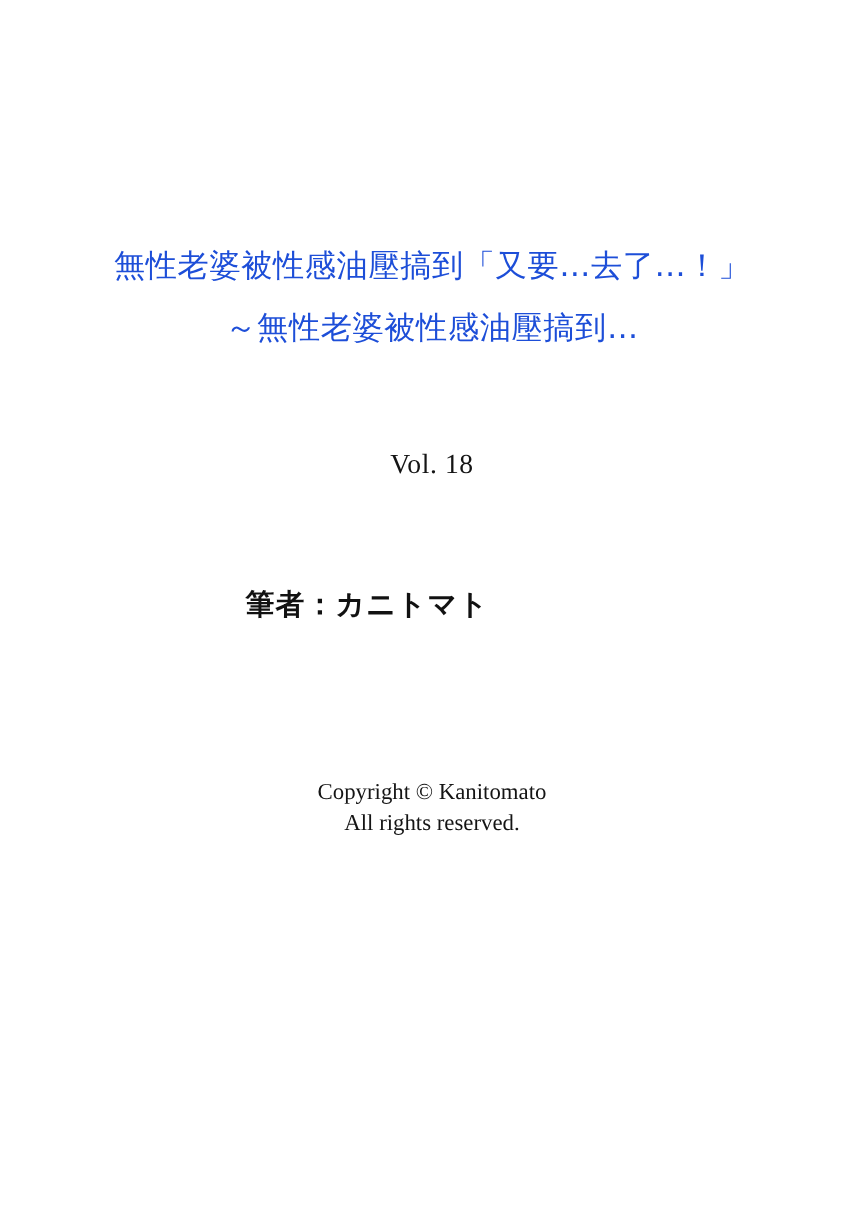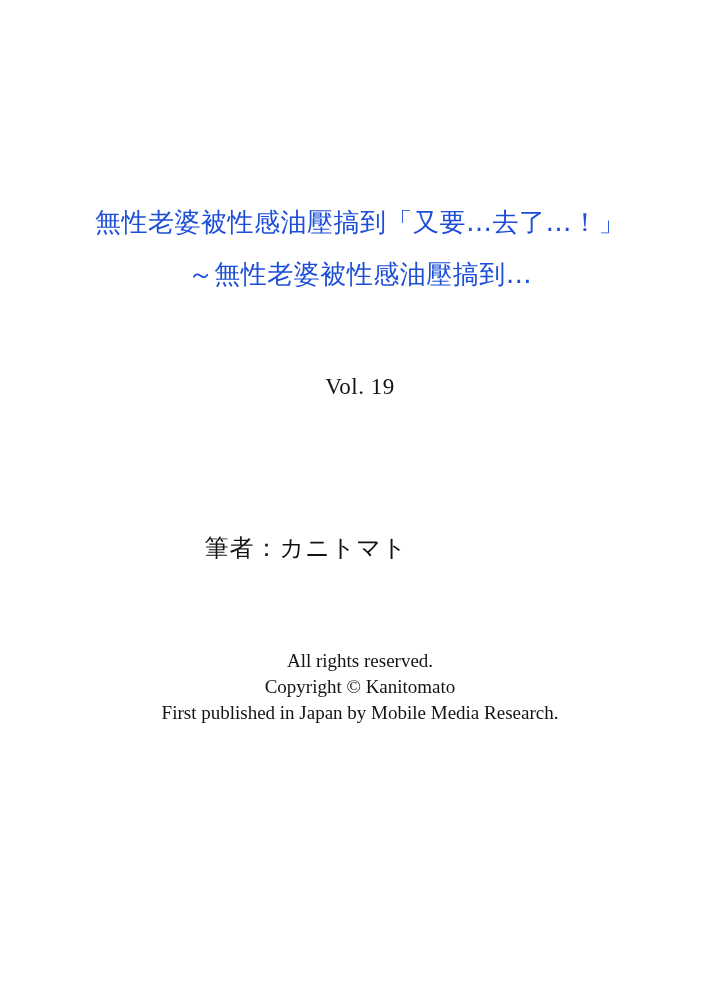--- a/index.html
+++ b/index.html
@@ -49,25 +49,24 @@
     color: #141414;
     letter-spacing: 0.5px;
   }
   .author {
     position: absolute;
     top: 488px;
     left: 0;
     width: 612px;
     text-align: center;
     font-family: "DejaVu Sans", "Liberation Sans", sans-serif;
-    font-weight: normal;
+    font-weight: bold;
     font-size: 24px;
     color: #111111;
     letter-spacing: 1px;
-    margin-top: 44px;
   }
   .copyright-block {
     position: absolute;
     top: 648px;
     left: 0;
     width: 720px;
     text-align: center;
   }
   .copyright-line {
     font-family: "Liberation Serif", serif;
@@ -80,23 +79,22 @@
 </head>
 <body>
 
 <div class="page">
 
   <div class="title-block">
     <div class="title-line">無性老婆被性感油壓搞到「又要…去了…！」</div>
     <div class="title-line">～無性老婆被性感油壓搞到…</div>
   </div>
 
-  <div class="volume">Vol. 19</div>
+  <div class="volume">Vol. 18</div>
 
   <div class="author">筆者：カニトマト</div>
 
   <div class="copyright-block">
+    <div class="copyright-line">Copyright © Kanitomato</div>
     <div class="copyright-line">All rights reserved.</div>
-    <div class="copyright-line">Copyright © Kanitomato</div>
-    <div class="copyright-line">First published in Japan by Mobile Media Research.</div>
   </div>
 
 </div>
 
 </body></html>

